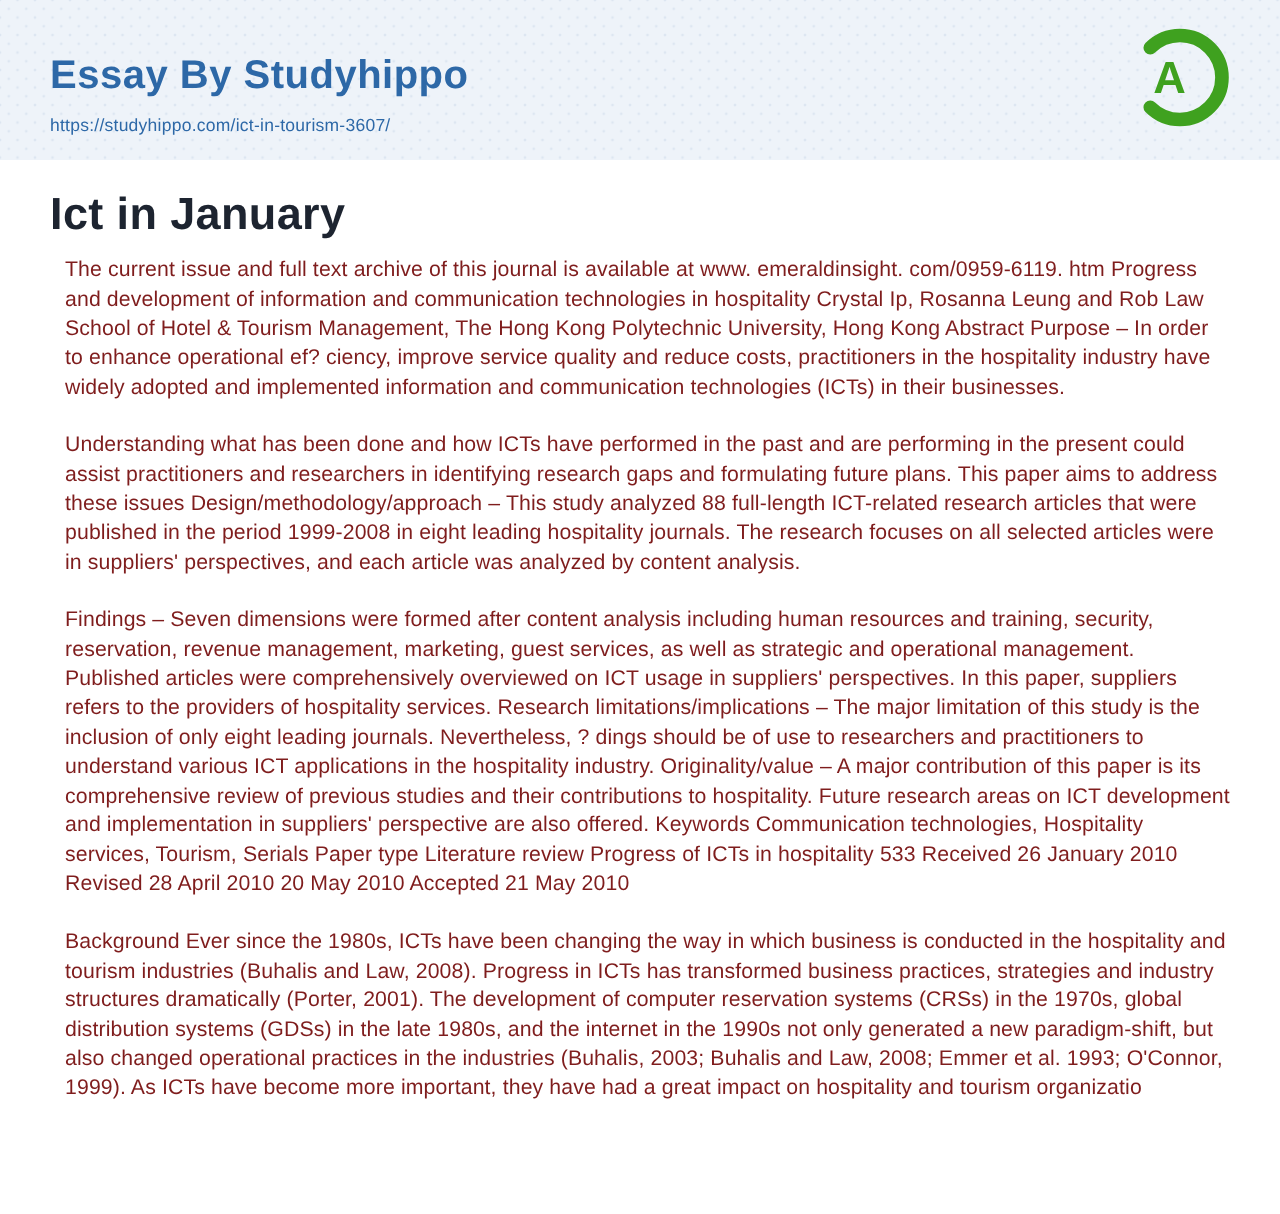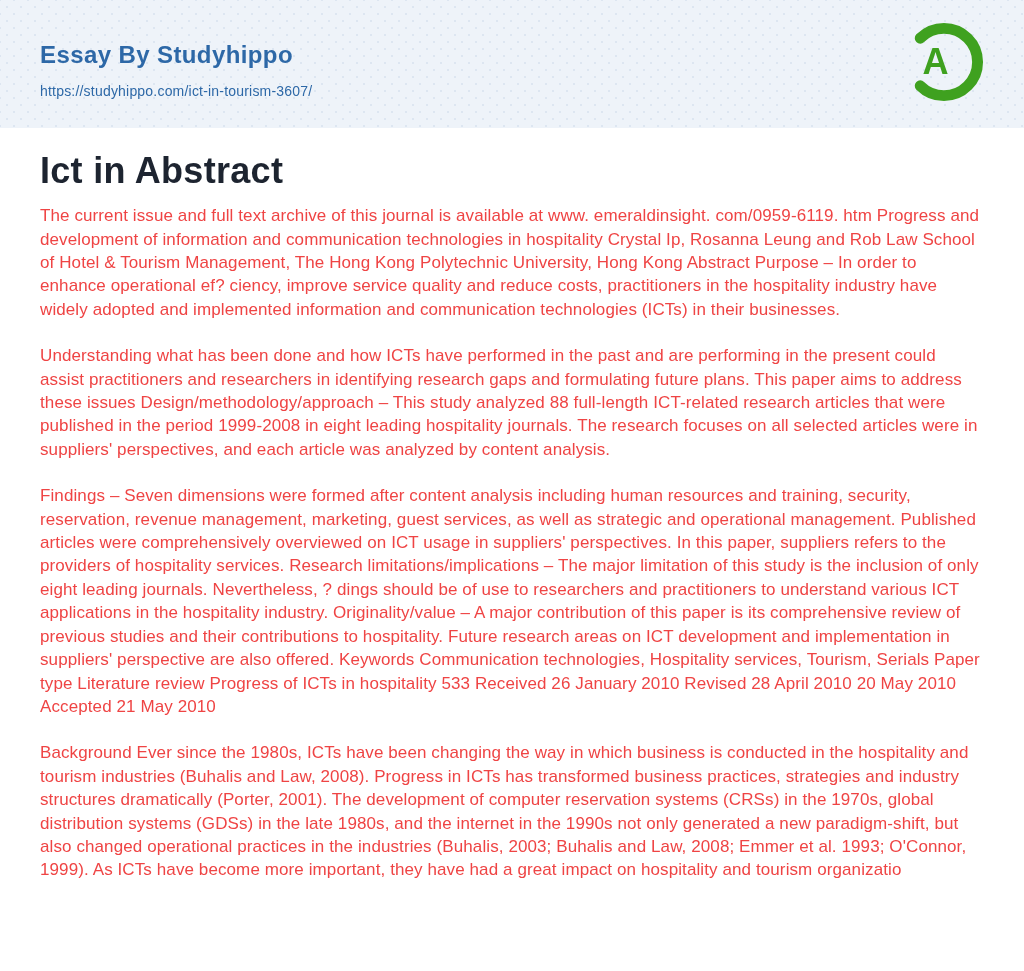--- a/index.html
+++ b/index.html
@@ -18,21 +18,21 @@
     background-color: #eef3f9;
     background-image:
       radial-gradient(circle, #dde6f1 1px, transparent 1.3px),
       radial-gradient(circle, #dde6f1 1px, transparent 1.3px);
     background-size: 14px 14px;
     background-position: 0 0, 7px 7px;
     padding: 42px 40px 0 40px;
   }
   .site-title {
     color: #2d68a7;
-    font-size: 24px;
+    font-size: 32px;
     font-weight: bold;
     letter-spacing: 0.4px;
     line-height: 1.1;
   }
   .page-url {
     margin-top: 15px;
     color: #2d68a7;
     font-size: 14px;
     font-weight: 400;
     letter-spacing: 0.2px;
@@ -52,43 +52,43 @@
   }
   .article-title {
     color: #1d2430;
     font-size: 36px;
     font-weight: 800;
     letter-spacing: 0.3px;
     margin: 0 0 12px 0;
     line-height: 1.2;
   }
   .content p {
-    color: #ef4444;
+    color: #7f1d1d;
     font-size: 17px;
     line-height: 23.4px;
     letter-spacing: 0.1px;
-    margin: 0 0 23px 0;
+    margin: 0 0 23px 12px;
     max-width: 946px;
   }
 </style>
 </head>
 <body>
 
 <div class="header">
   <div class="site-title">Essay By Studyhippo</div>
   <a class="page-url">https://studyhippo.com/ict-in-tourism-3607/</a>
 
   <div class="logo">
     <svg viewBox="0 0 100 100" width="84" height="84" aria-hidden="true">
       <path d="M 21.7 21.7 A 40 40 0 1 1 21.7 78.3" fill="none" stroke="#3fa11f" stroke-width="13" stroke-linecap="round"></path>
       <text x="40" y="64.5" font-family="Liberation Sans, sans-serif" font-size="43" font-weight="bold" fill="#3fa11f" text-anchor="middle">A</text>
     </svg>
   </div>
 </div>
 
 <div class="content">
-  <h1 class="article-title">Ict in Abstract</h1>
+  <h1 class="article-title">Ict in January</h1>
 
   <p>The current issue and full text archive of this journal is available at www. emeraldinsight. com/0959-6119. htm Progress and development of information and communication technologies in hospitality Crystal Ip, Rosanna Leung and Rob Law School of Hotel &amp; Tourism Management, The Hong Kong Polytechnic University, Hong Kong Abstract Purpose – In order to enhance operational ef? ciency, improve service quality and reduce costs, practitioners in the hospitality industry have widely adopted and implemented information and communication technologies (ICTs) in their businesses.</p>
   <p>Understanding what has been done and how ICTs have performed in the past and are performing in the present could assist practitioners and researchers in identifying research gaps and formulating future plans. This paper aims to address these issues Design/methodology/approach – This study analyzed 88 full-length ICT-related research articles that were published in the period 1999-2008 in eight leading hospitality journals. The research focuses on all selected articles were in suppliers' perspectives, and each article was analyzed by content analysis.</p>
   <p>Findings – Seven dimensions were formed after content analysis including human resources and training, security, reservation, revenue management, marketing, guest services, as well as strategic and operational management. Published articles were comprehensively overviewed on ICT usage in suppliers' perspectives. In this paper, suppliers refers to the providers of hospitality services. Research limitations/implications – The major limitation of this study is the inclusion of only eight leading journals. Nevertheless, ? dings should be of use to researchers and practitioners to understand various ICT applications in the hospitality industry. Originality/value – A major contribution of this paper is its comprehensive review of previous studies and their contributions to hospitality. Future research areas on ICT development and implementation in suppliers' perspective are also offered. Keywords Communication technologies, Hospitality services, Tourism, Serials Paper type Literature review Progress of ICTs in hospitality 533 Received 26 January 2010 Revised 28 April 2010 20 May 2010 Accepted 21 May 2010</p>
   <p>Background Ever since the 1980s, ICTs have been changing the way in which business is conducted in the hospitality and tourism industries (Buhalis and Law, 2008). Progress in ICTs has transformed business practices, strategies and industry structures dramatically (Porter, 2001). The development of computer reservation systems (CRSs) in the 1970s, global distribution systems (GDSs) in the late 1980s, and the internet in the 1990s not only generated a new paradigm-shift, but also changed operational practices in the industries (Buhalis, 2003; Buhalis and Law, 2008; Emmer et al. 1993; O'Connor, 1999). As ICTs have become more important, they have had a great impact on hospitality and tourism organizatio</p>
 </div>
 
 </body></html>

